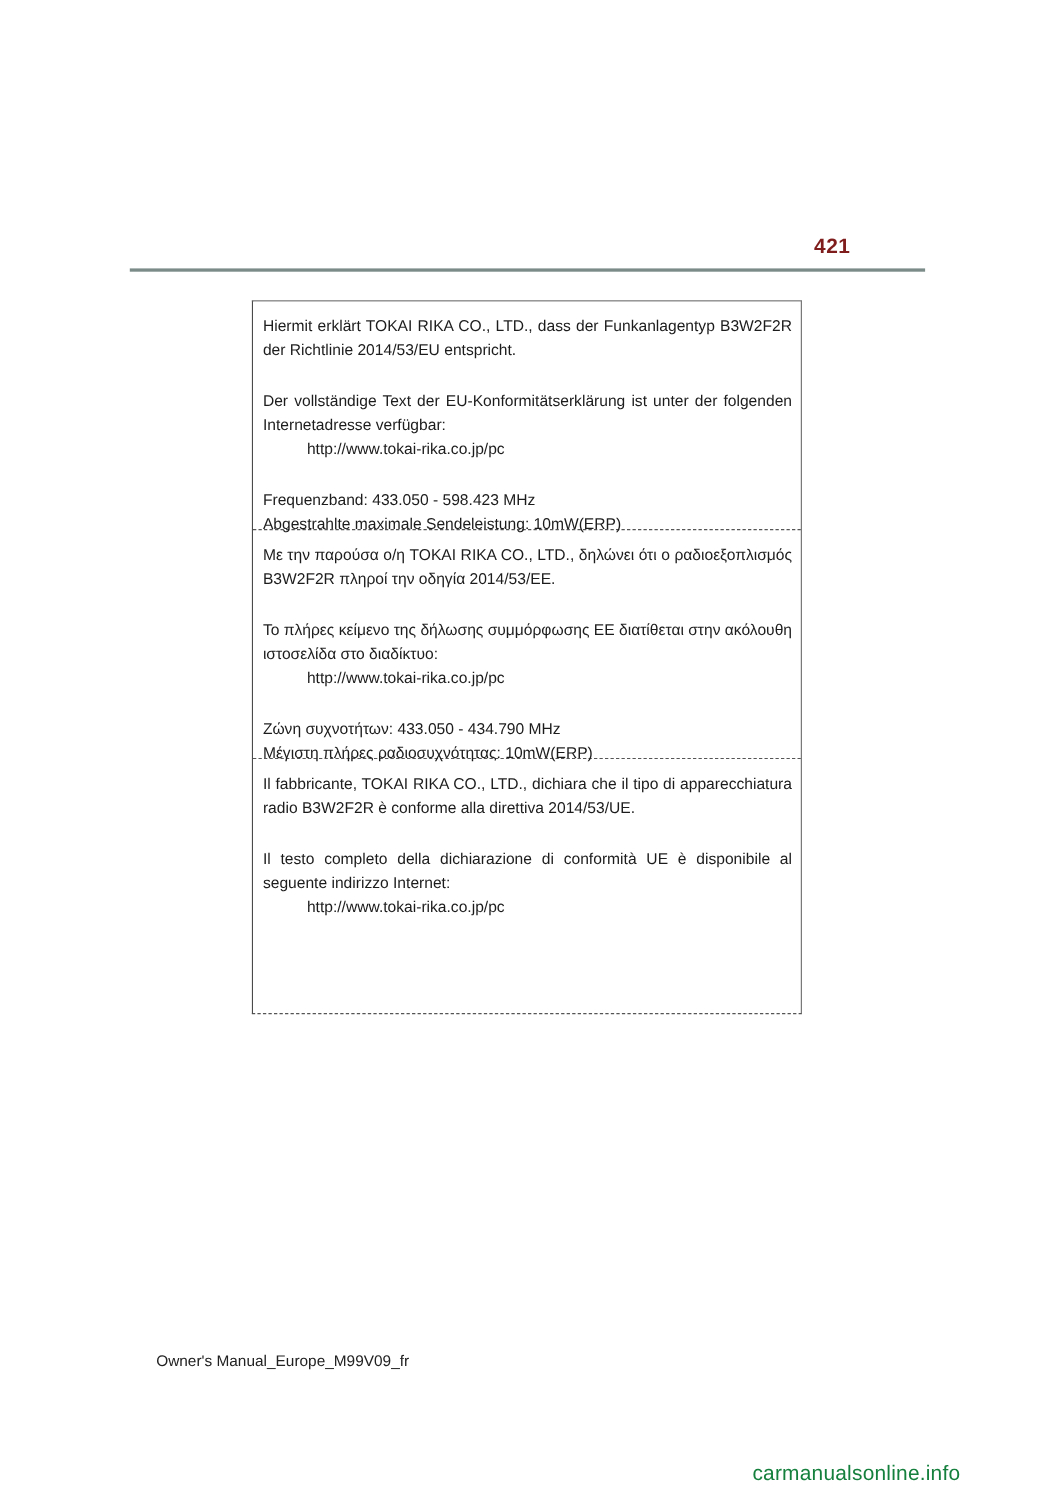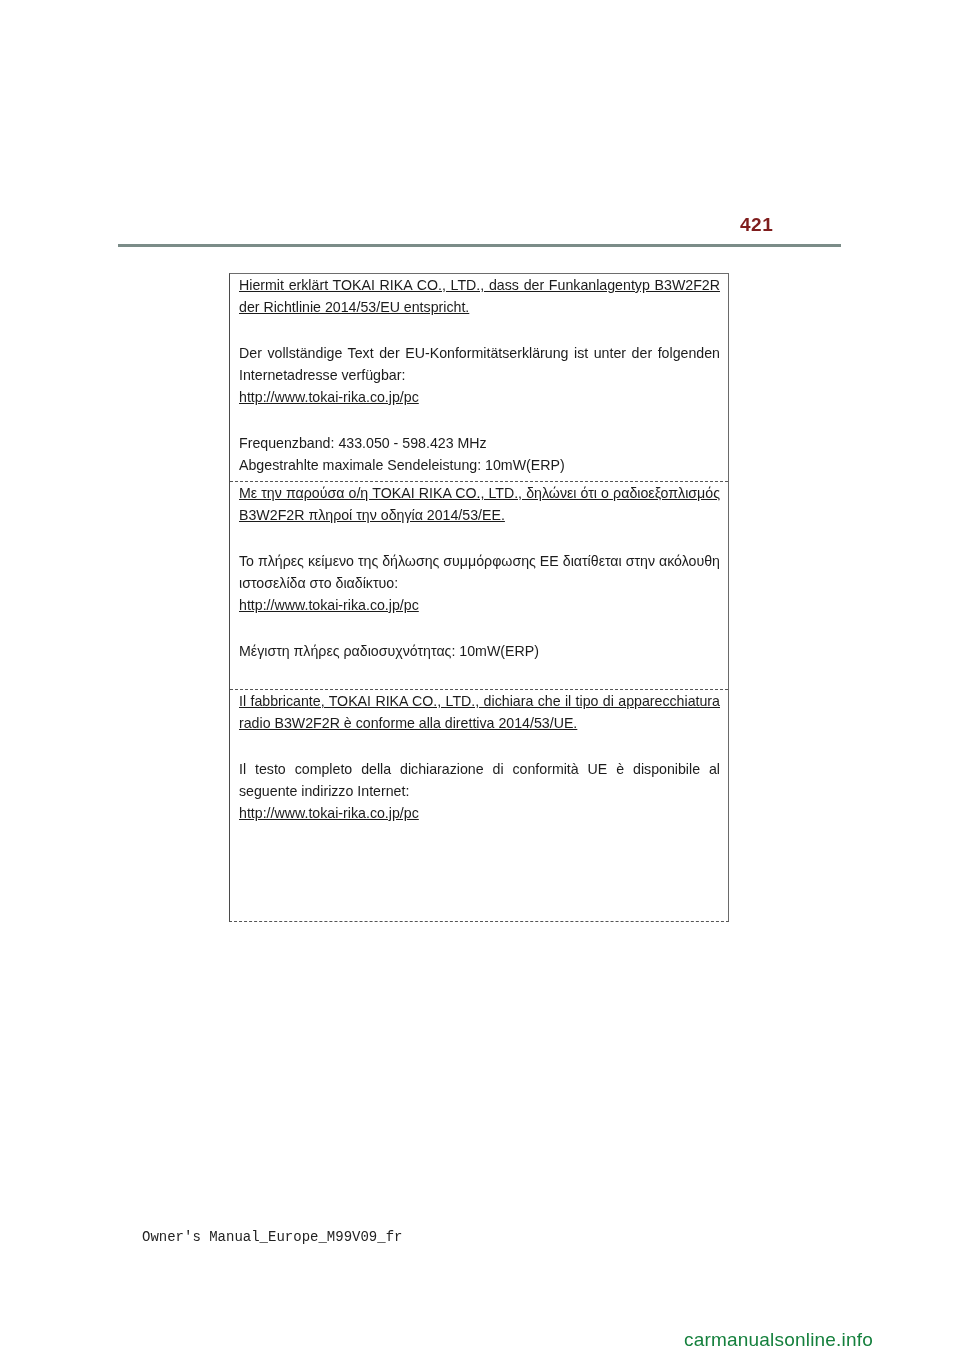--- a/index.html
+++ b/index.html
@@ -27,25 +27,25 @@
       position: absolute; left: 0; width: 100%; box-sizing: border-box;
       padding: 0 8px 0 9px;
     }
     .section.s1 { top: 0; height: 208px; border-bottom: 1px dashed #555; }
     .section.s2 { top: 208px; height: 208px; border-bottom: 1px dashed #555; }
     .section.s3 { top: 416px; height: 232px; }
     .para {
       font-size: 14.2px; line-height: 22px; margin: 0; text-align: justify;
       text-align-last: left; color: #1c1c1c;
     }
-    .para.first { margin-top: 0; text-decoration: underline; }
+    .para.first { margin-top: 12px; }
     .gap { height: 24px; }
-    .link { text-decoration: underline; color: #1c1c1c; }
+    .link { color: #1c1c1c; margin-left: 40px; }
     .footer {
-      position: absolute; left: 142px; top: 1229px; font-size: 14px; color: #222; font-family: Liberation Mono, monospace;
+      position: absolute; left: 142px; top: 1229px; font-size: 14px; color: #222;
     }
     .watermark {
       position: absolute; left: 684px; top: 1329px; font-size: 19px; color: #15803d;
       letter-spacing: 0.2px;
     }
   </style>
 </head>
 <body>
 
 <div class="page-number">421</div>
@@ -62,20 +62,21 @@
     <p class="para">Frequenzband: 433.050 - 598.423 MHz</p>
     <p class="para">Abgestrahlte maximale Sendeleistung: 10mW(ERP)</p>
   </div>
 
   <div class="section s2">
     <p class="para first">Με την παρούσα ο/η TOKAI RIKA CO., LTD., δηλώνει ότι ο ραδιοεξοπλισμός B3W2F2R πληροί την οδηγία 2014/53/ΕΕ.</p>
     <div class="gap"></div>
     <p class="para">Το πλήρες κείμενο της δήλωσης συμμόρφωσης ΕΕ διατίθεται στην ακόλουθη ιστοσελίδα στο διαδίκτυο:</p>
     <p class="para"><span class="link">http://www.tokai-rika.co.jp/pc</span></p>
     <div class="gap"></div>
+    <p class="para">Ζώνη συχνοτήτων: 433.050 - 434.790 MHz</p>
     <p class="para">Μέγιστη πλήρες ραδιοσυχνότητας: 10mW(ERP)</p>
   </div>
 
   <div class="section s3">
     <p class="para first">Il fabbricante, TOKAI RIKA CO., LTD., dichiara che il tipo di apparecchiatura radio B3W2F2R è conforme alla direttiva 2014/53/UE.</p>
     <div class="gap"></div>
     <p class="para">Il testo completo della dichiarazione di conformità UE è disponibile al seguente indirizzo Internet:</p>
     <p class="para"><span class="link">http://www.tokai-rika.co.jp/pc</span></p>
     <div class="gap"></div>
   </div>

